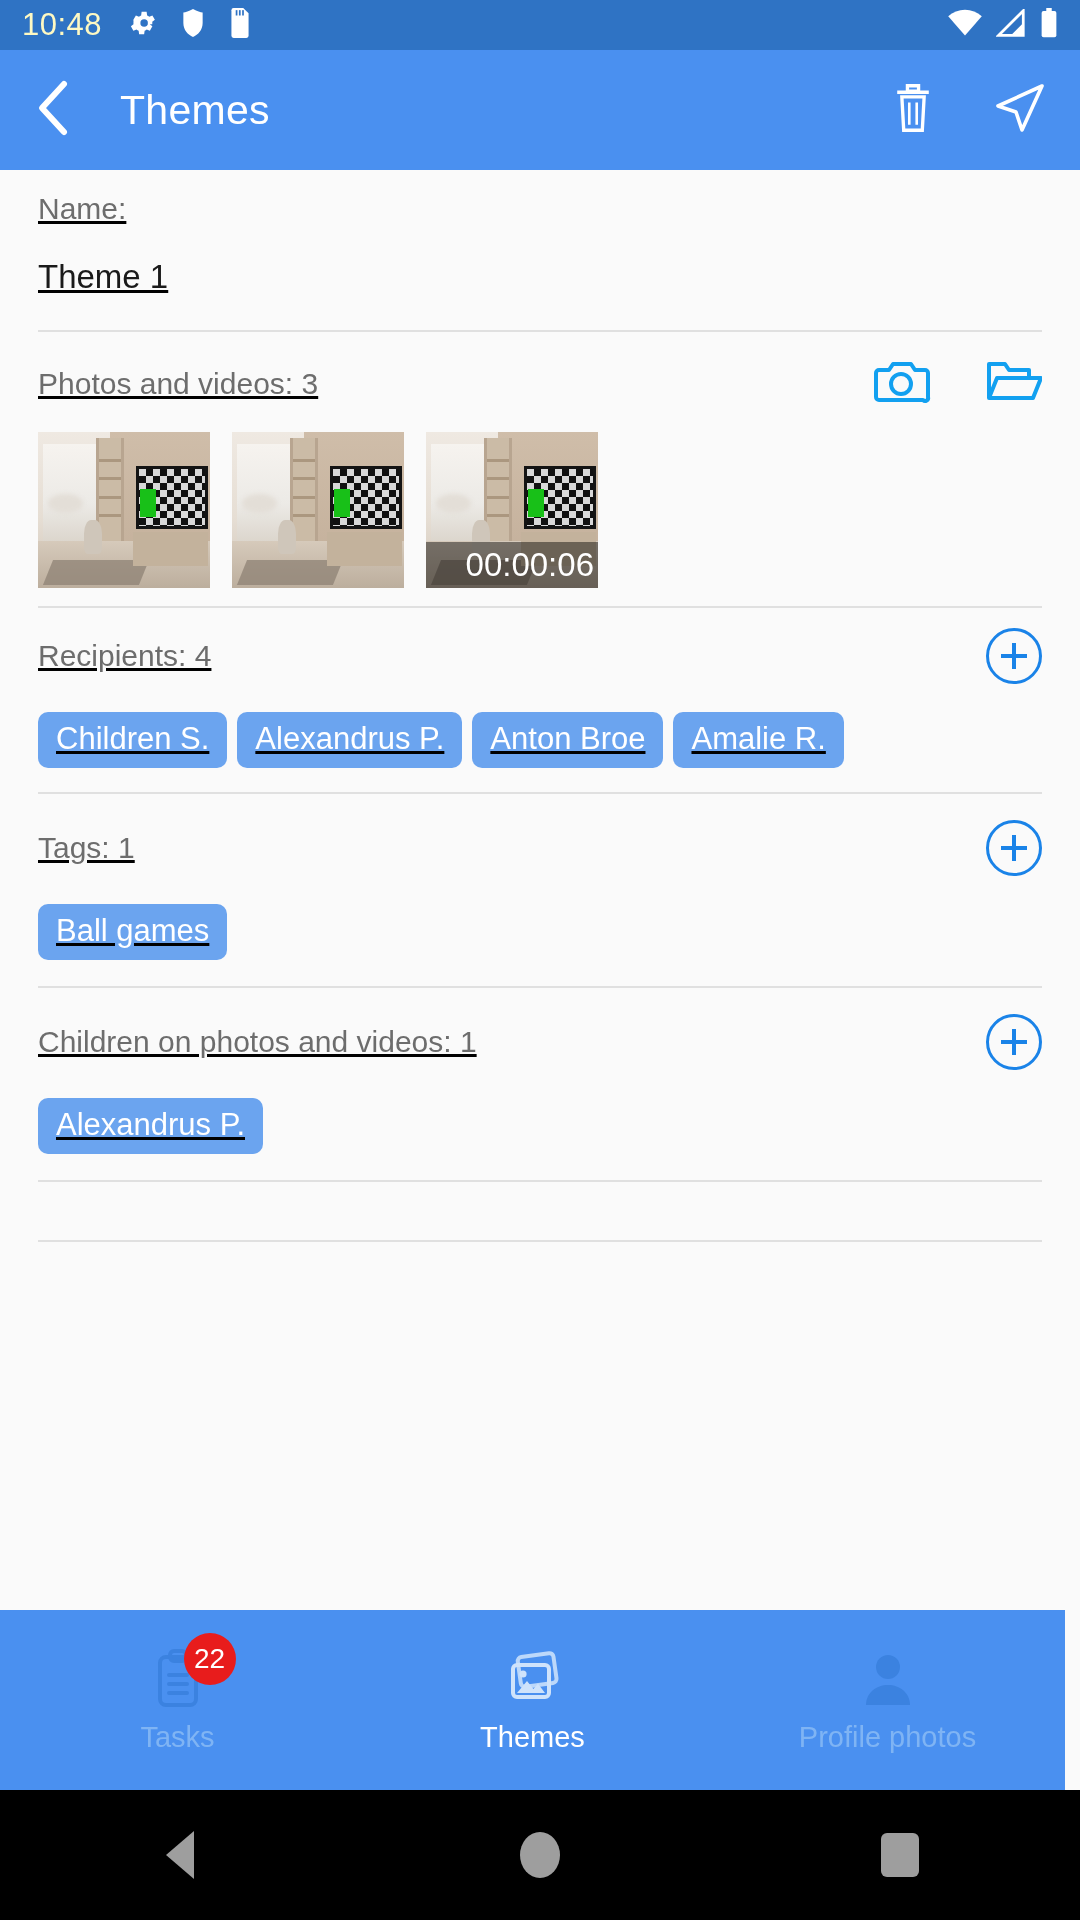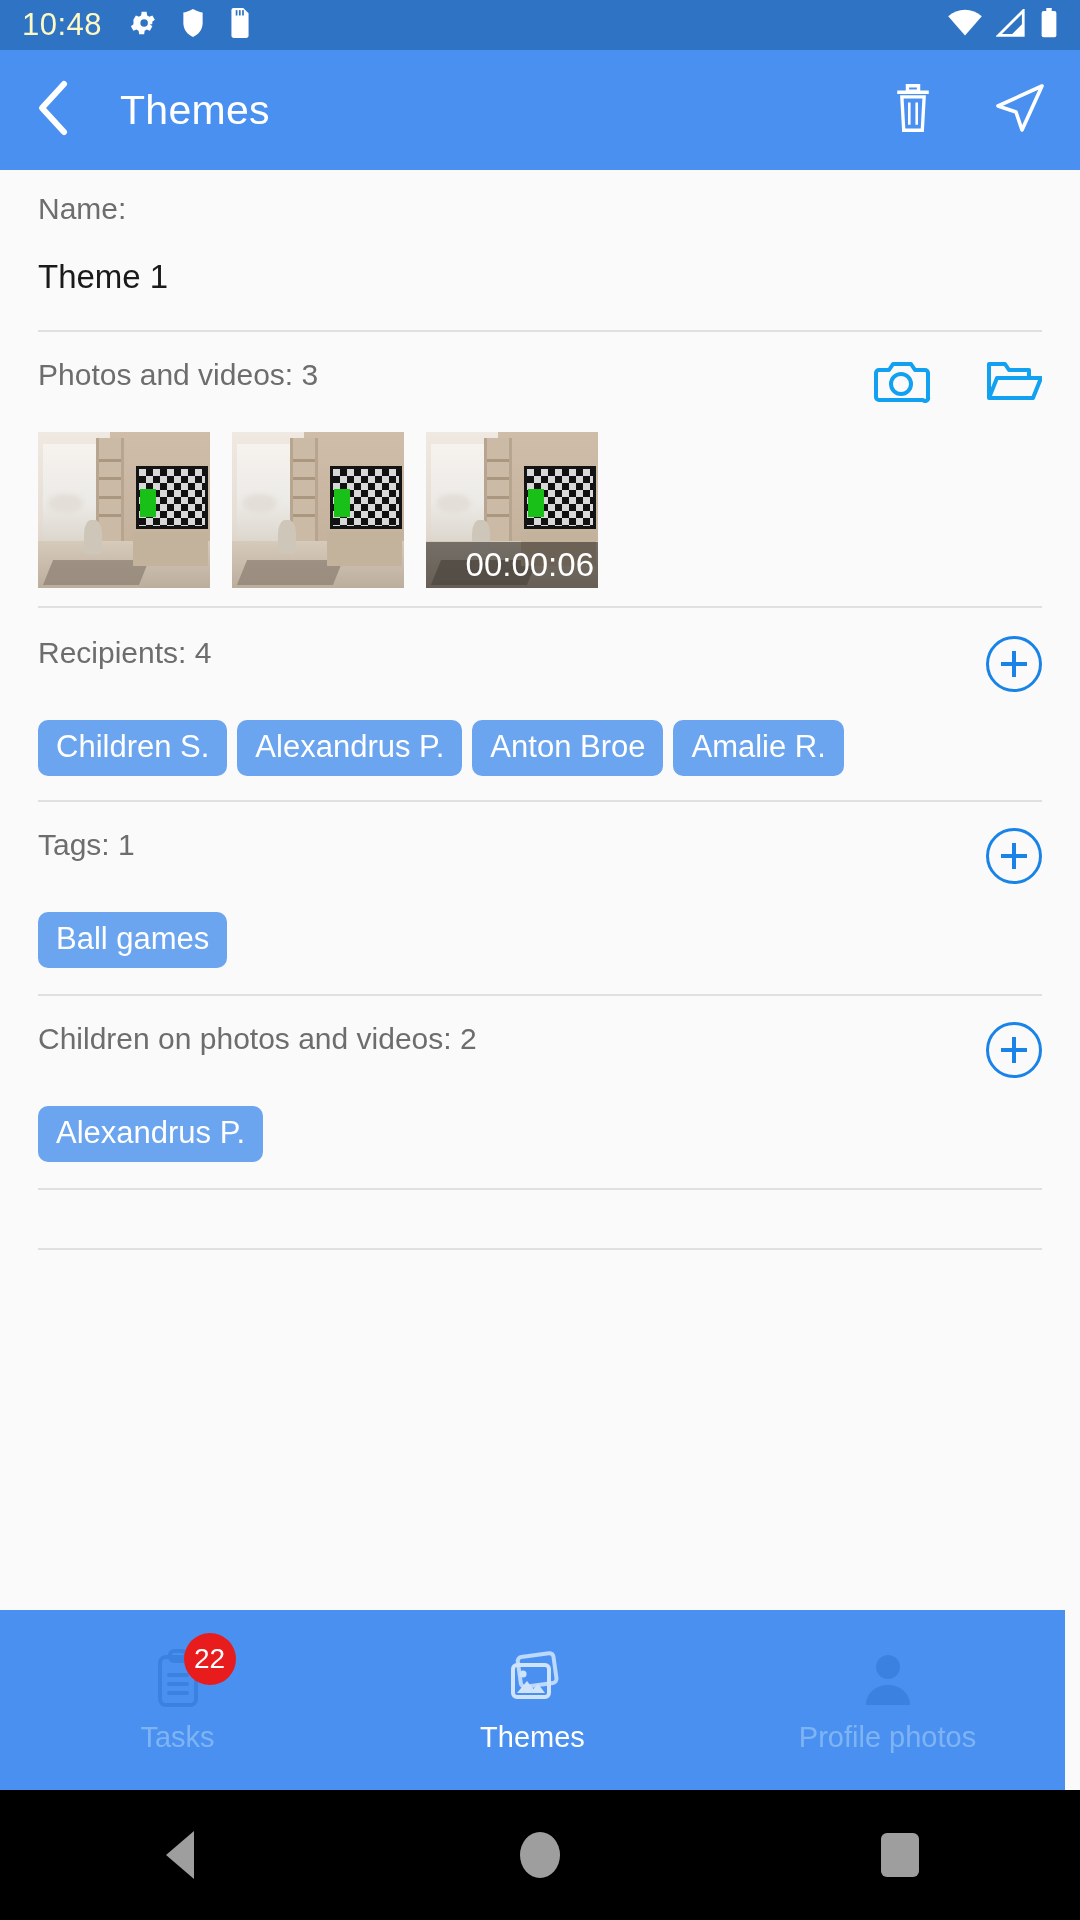--- a/index.html
+++ b/index.html
@@ -27,29 +27,29 @@
     padding:0 34px; color:#fff;
   }
   .appbar-title { font-size:41px; font-weight:400; margin-left:46px; letter-spacing:.3px; }
   .appbar-actions { margin-left:auto; display:flex; align-items:center; gap:58px; }
 
   
   .content {
     position:absolute; top:170px; left:0; right:0; bottom:310px;
     background:#fafafa; overflow:hidden;
   }
-  .row { padding:0 38px; }
+  .row { padding:0 38px;text-decoration:underline; }
   .divider { height:2px; background:#e0e0e0; margin:0 38px; }
 
   .label {
     font-size:30px; color:#6d6d6d; font-weight:400;
   }
   .value-name { font-size:33px; color:#1a1a1a; }
 
-  .sec-head { display:flex; }
+  .sec-head { display:flex; align-items:center; }
   .sec-head .label { flex:1; }
 
   .plus-btn {
     width:56px; height:56px; border:3px solid #1a83e8; border-radius:50%;
     position:relative; flex:none;
   }
   .plus-btn::before, .plus-btn::after {
     content:""; position:absolute; background:#1a83e8;
   }
   .plus-btn::before { left:12px; right:12px; top:23px; height:4px; }
@@ -297,21 +297,21 @@
           <div class="sc-tv">
               <div class="sc-tvscreen"></div>
               <div class="sc-green"></div>
             </div>
         </div>
         <div class="thumb-dur">00:00:06</div>
       </div>
     </div>
     <div class="divider" style="margin-top:18px;"></div>
 
-    <div class="row sec-head" style="padding-top:28px;">
+    <div class="row sec-head" style="padding-top:20px;">
       <span class="label">Recipients: 4</span>
       <span class="plus-btn"></span>
     </div>
     <div class="row chips" style="padding-top:28px;">
       <span class="chip">Children S.</span>
       <span class="chip">Alexandrus P.</span>
       <span class="chip">Anton Broe</span>
       <span class="chip">Amalie R.</span>
     </div>
     <div class="divider" style="margin-top:24px;"></div>
@@ -319,21 +319,21 @@
     <div class="row sec-head" style="padding-top:26px;">
       <span class="label">Tags: 1</span>
       <span class="plus-btn"></span>
     </div>
     <div class="row chips" style="padding-top:28px;">
       <span class="chip">Ball games</span>
     </div>
     <div class="divider" style="margin-top:26px;"></div>
 
     <div class="row sec-head" style="padding-top:26px;">
-      <span class="label">Children on photos and videos: 2</span>
+      <span class="label">Children on photos and videos: 1</span>
       <span class="plus-btn"></span>
     </div>
     <div class="row chips" style="padding-top:28px;">
       <span class="chip">Alexandrus P.</span>
     </div>
     <div class="divider" style="margin-top:26px;"></div>
 
     <div class="divider" style="margin-top:58px;"></div>
   </div>
 

